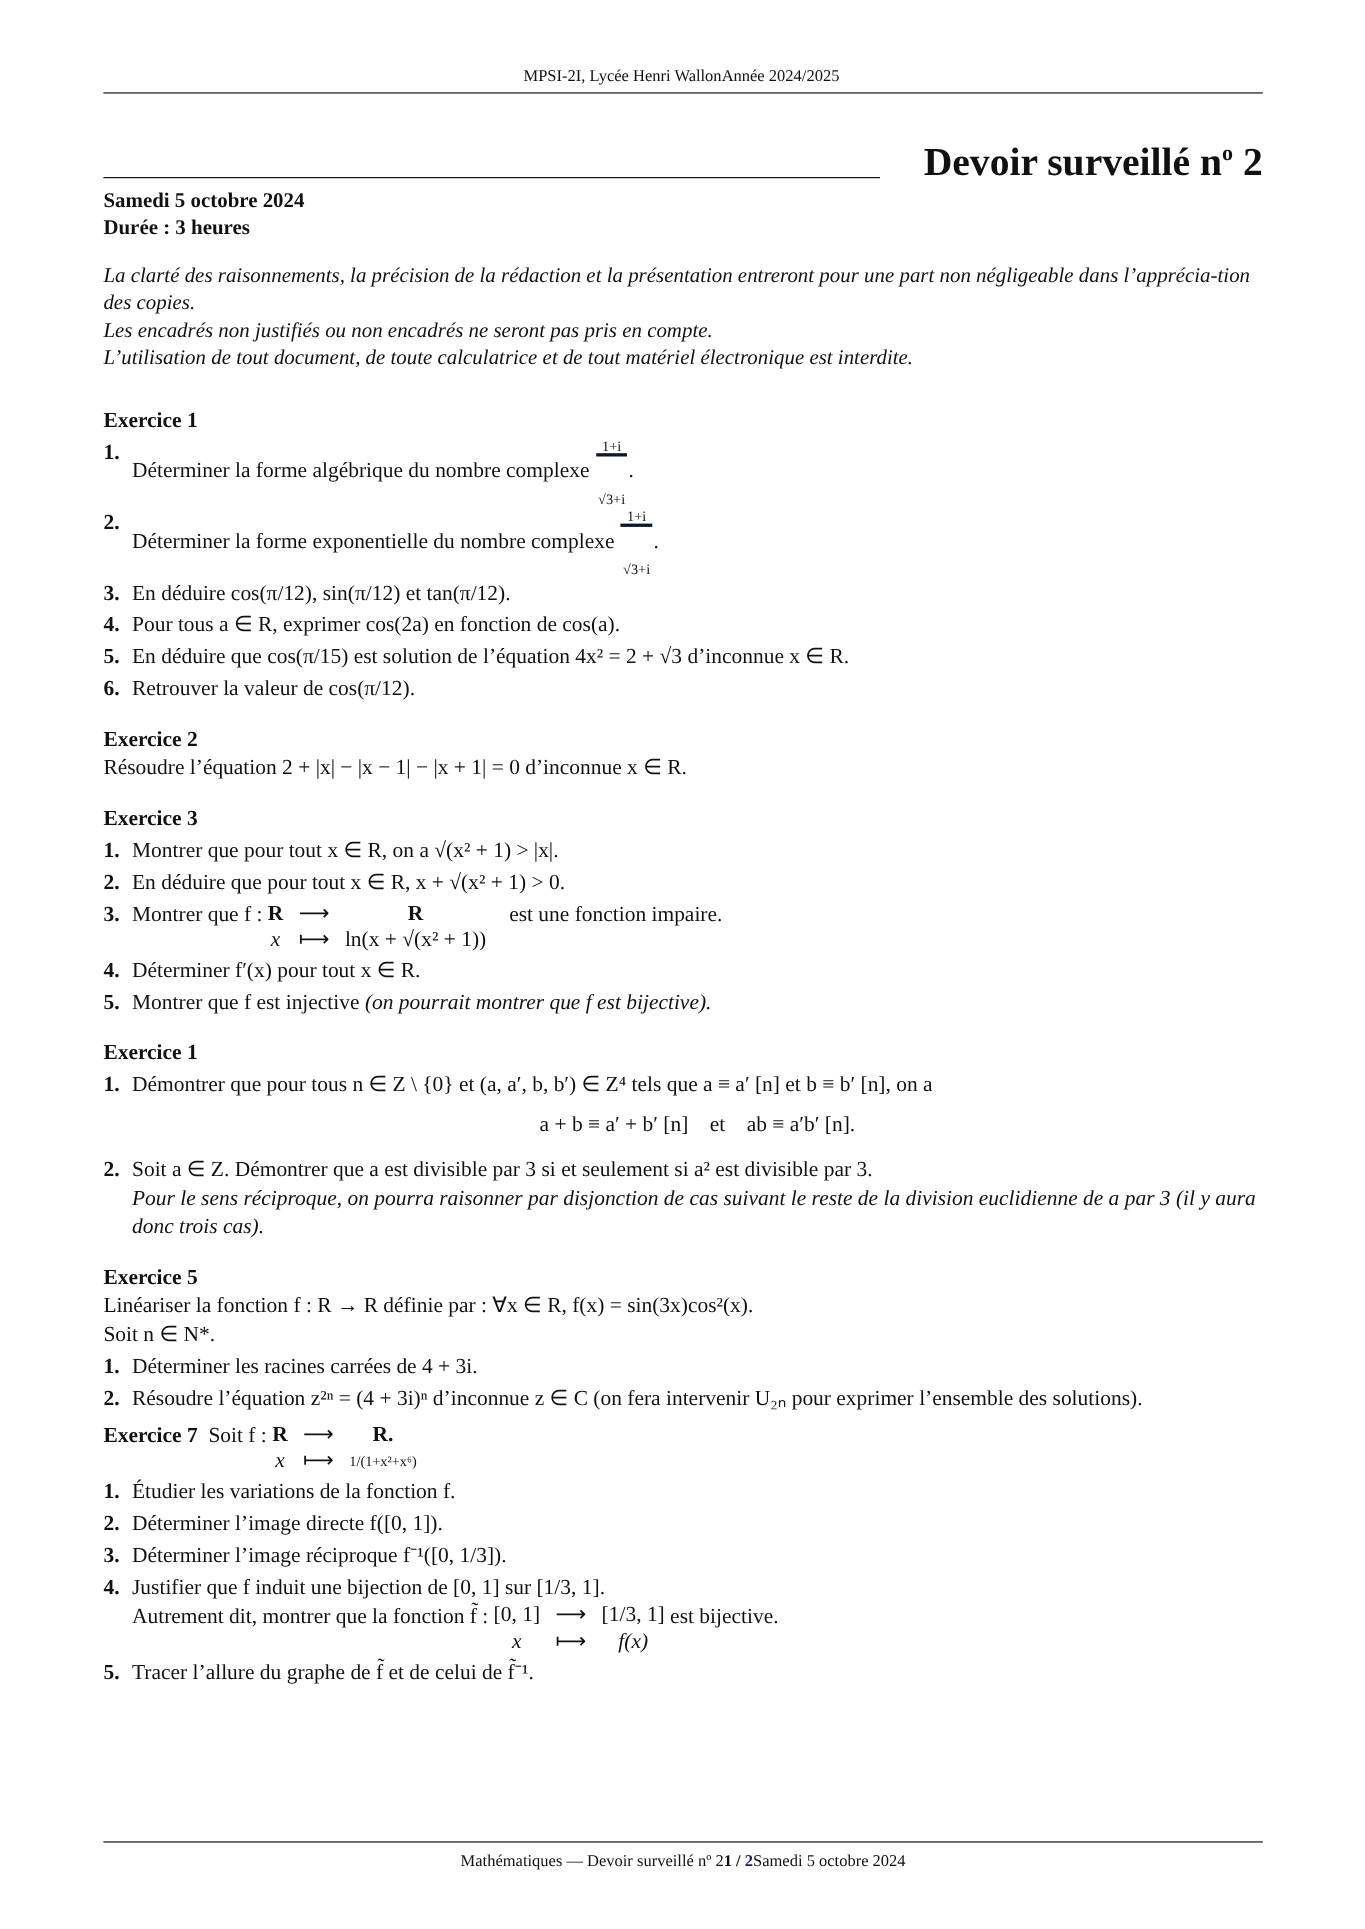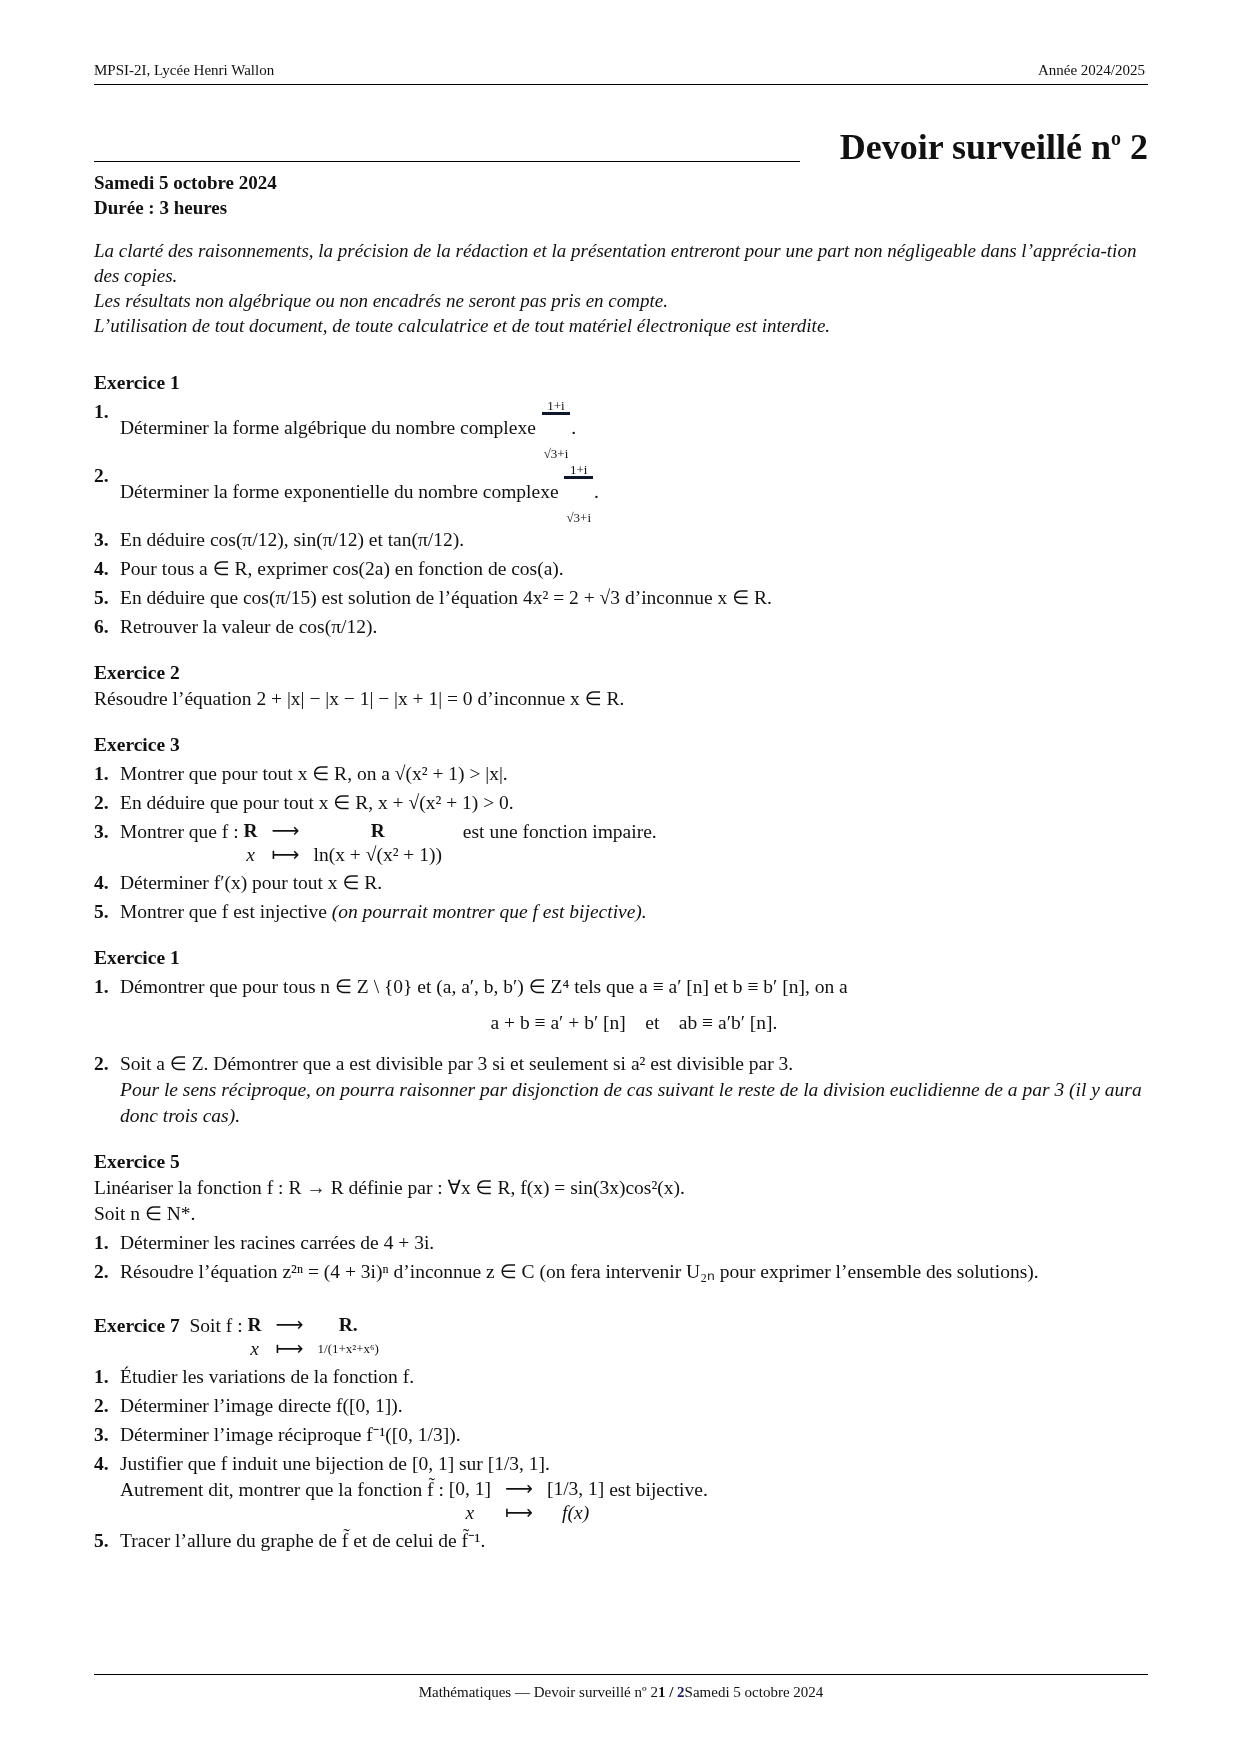--- a/index.html
+++ b/index.html
@@ -1,18 +1,18 @@
 <!DOCTYPE html>
 <html><head>
 <meta charset="utf-8">
 <style>
   html, body { margin: 0; padding: 0; background: #fff; }
   body { width: 1241px; height: 1754px; position: relative; font-family: "DejaVu Serif", "Liberation Serif", serif; color: #111; }
   #page { position: absolute; left: 0; top: 0; width: 1241px; height: 1754px; font-family: "Liberation Serif", serif; font-size: 19px; }
-  .hdr { position: absolute; left: 94px; right: 96px; top: 62px; font-size: 15px; display: flex; justify-content: space-between; }
+  .hdr { position: absolute; left: 94px; right: 96px; top: 62px; font-size: 15px; display: flex; justify-content: center; }
   .hdr-rule { position: absolute; left: 94px; right: 93px; top: 84px; border-top: 1.3px solid #000; }
   .title-rule { position: absolute; left: 94px; width: 706px; top: 161px; border-top: 1.3px solid #000; }
   .title { position: absolute; right: 93px; top: 126px; font-size: 36px; font-weight: bold; }
   .title sup { font-size: 20px; vertical-align: 14px; }
   .meta { position: absolute; left: 94px; top: 170px; font-weight: bold; font-size: 19px; line-height: 25px; }
   .intro { position: absolute; left: 94px; right: 93px; top: 238px; font-style: italic; font-size: 19px; line-height: 25px; }
   .content { position: absolute; left: 94px; right: 93px; top: 370px; font-size: 19.5px; line-height: 26px; }
   .ex-title { font-weight: bold; margin-top: 20px; }
   .ex-title:first-child { margin-top: 0; }
   .q { display: flex; margin: 3px 0; }
@@ -44,21 +44,21 @@
   <div class="title-rule"></div>
   <div class="title"><span>Devoir surveillé n</span><sup>o</sup><span> 2</span></div>
 
   <div class="meta">
     <div>Samedi 5 octobre 2024</div>
     <div>Durée : 3 heures</div>
   </div>
 
   <div class="intro">
     <div>La clarté des raisonnements, la précision de la rédaction et la présentation entreront pour une part non négligeable dans l’apprécia-tion des copies.</div>
-    <div>Les résultats non algébrique ou non encadrés ne seront pas pris en compte.</div>
+    <div>Les encadrés non justifiés ou non encadrés ne seront pas pris en compte.</div>
     <div>L’utilisation de tout document, de toute calculatrice et de tout matériel électronique est interdite.</div>
   </div>
 
   <div class="content">
 
     <div class="ex-title">Exercice 1</div>
     <div class="q">
         <span class="num">1.</span>
         <span class="txt"><span>Déterminer la forme algébrique du nombre complexe</span> <span class="frac"><span class="n">1+i</span><span class="d">√3+i</span></span>.</span>
       </div>
@@ -134,21 +134,21 @@
     <div>Soit n ∈ N*.</div>
     <div class="q">
         <span class="num">1.</span>
         <span class="txt">Déterminer les racines carrées de 4 + 3i.</span>
       </div>
     <div class="q">
         <span class="num">2.</span>
         <span class="txt">Résoudre l’équation z²ⁿ = (4 + 3i)ⁿ d’inconnue z ∈ C (on fera intervenir U₂ₙ pour exprimer l’ensemble des solutions).</span>
       </div>
 
-    <div style="margin-top:28px"><span class="b">Exercice 7</span>&nbsp; <span>Soit f :</span>
+    <div style="margin-top:8px"><span class="b">Exercice 7</span>&nbsp; <span>Soit f :</span>
       <span class="mapping">
         <span class="b">R</span>
           <span>⟶</span>
           <span class="b">R.</span>
         <span class="it">x</span>
           <span>⟼</span>
           <span style="font-size:13px">1/(1+x²+x⁶)</span>
       </span>
     </div>
     <div class="q">

